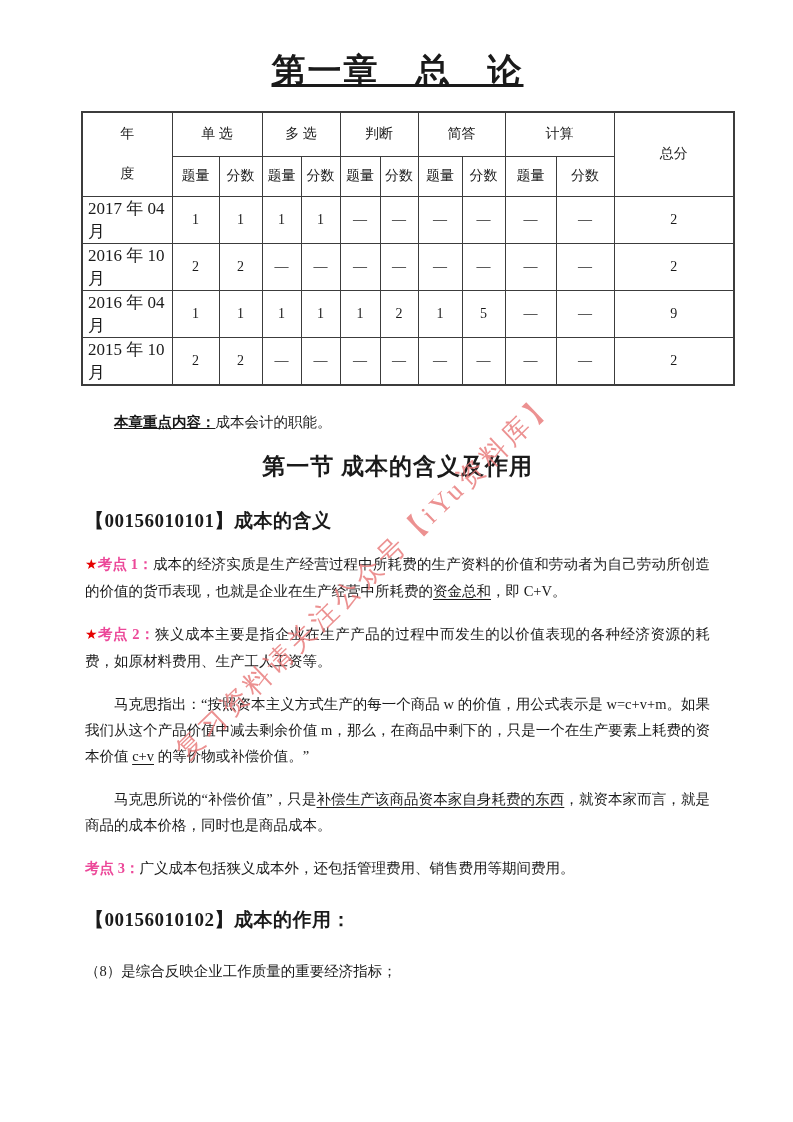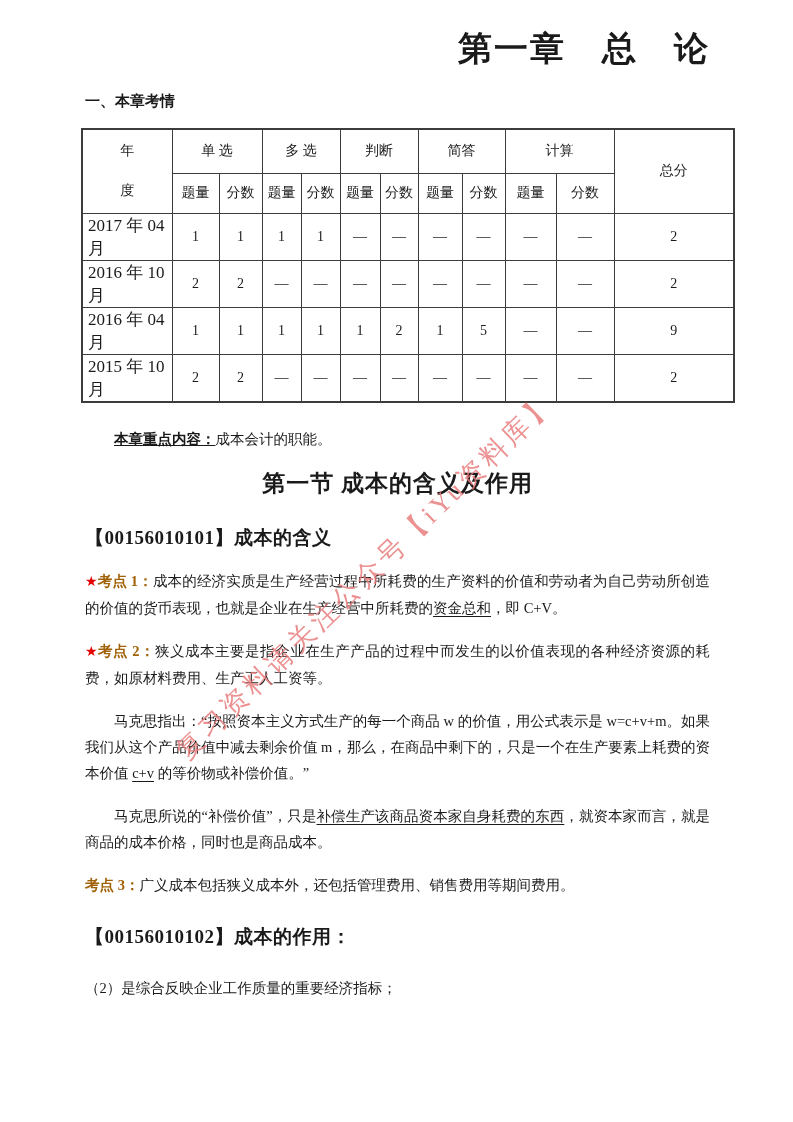--- a/index.html
+++ b/index.html
@@ -7,25 +7,26 @@
   body {
     width: 793px; height: 1122px;
     font-family: "Liberation Serif", "DejaVu Serif", serif;
     color: #1a1a1a;
     position: relative;
     overflow: hidden;
   }
   .page { position: relative; width: 793px; height: 1122px; padding: 26px 83px 0 85px; }
 
   .doc-title {
-    text-align: right;
+    text-align: center;
     font-size: 34px;
     font-weight: bold;
     letter-spacing: 2px;
-    margin-top: 0;
+    margin-top: 22px;
+    text-decoration: underline;
   }
 
   .h2 {
     font-size: 15px;
     font-weight: bold;
     margin-top: 20px;
   }
 
   table.exam {
     border-collapse: collapse;
@@ -68,21 +69,21 @@
 
   p.body-para {
     font-size: 14.5px;
     line-height: 26px;
     margin-top: 17px;
     text-align: justify;
   }
   p.indent { text-indent: 2em; font-family: Liberation Serif, serif; }
 
   .star { color: #e60000; font-size: 14px; }
-  .green { color: #a16207; font-weight: bold; }
+  .green { color: #ec4899; font-weight: bold; }
   .u { text-decoration: underline; text-underline-offset: 3px; }
 
   p.list-item { font-size: 14.5px; line-height: 25px; margin-top: 16px; }
 
   .watermark {
     position: absolute;
     left: 168px; top: 742px;
     transform: rotate(-44deg);
     transform-origin: 0 0;
     font-size: 27px;
@@ -96,21 +97,20 @@
 </style>
 </head>
 <body>
 
 <div class="page">
 
   <div class="watermark" style="color: rgb(232, 122, 122);">复习资料请关注公众号【iYu资料库】</div>
 
   <h1 class="doc-title">第一章　总　论</h1>
 
-  <div class="h2">一、本章考情</div>
 
   <table class="exam">
     <colgroup>
       <col style="width:90px">
         <col style="width:47px">
         <col style="width:43px">
       <col style="width:39px">
         <col style="width:39px">
         <col style="width:40px">
       <col style="width:38px">
@@ -217,15 +217,15 @@
 
   <p class="body-para indent"><span>马克思指出：“按照资本主义方式生产的每一个商品 w 的价值，用公式表示是 w=c+v+m。如果我们从这个产品价值中减去剩余价值 m，那么，在商品中剩下的，只是一个在生产要素上耗费的资本价值 </span><span class="u">c+v</span><span> 的等价物或补偿价值。”</span></p>
 
   <p class="body-para indent"><span>马克思所说的“补偿价值”，只是</span><span class="u">补偿生产该商品资本家自身耗费的东西</span><span>，就资本家而言，就是商品的成本价格，同时也是商品成本。</span></p>
 
   <p class="body-para"><span class="green">考点 3：</span><span>广义成本包括狭义成本外，还包括管理费用、销售费用等期间费用。</span></p>
 
   <div class="h3">【00156010102】成本的作用：</div>
 
 
-  <p class="list-item" style="margin-top:26px">（2）是综合反映企业工作质量的重要经济指标；</p>
+  <p class="list-item" style="margin-top:26px">（8）是综合反映企业工作质量的重要经济指标；</p>
 
 </div>
 
 </body></html>

